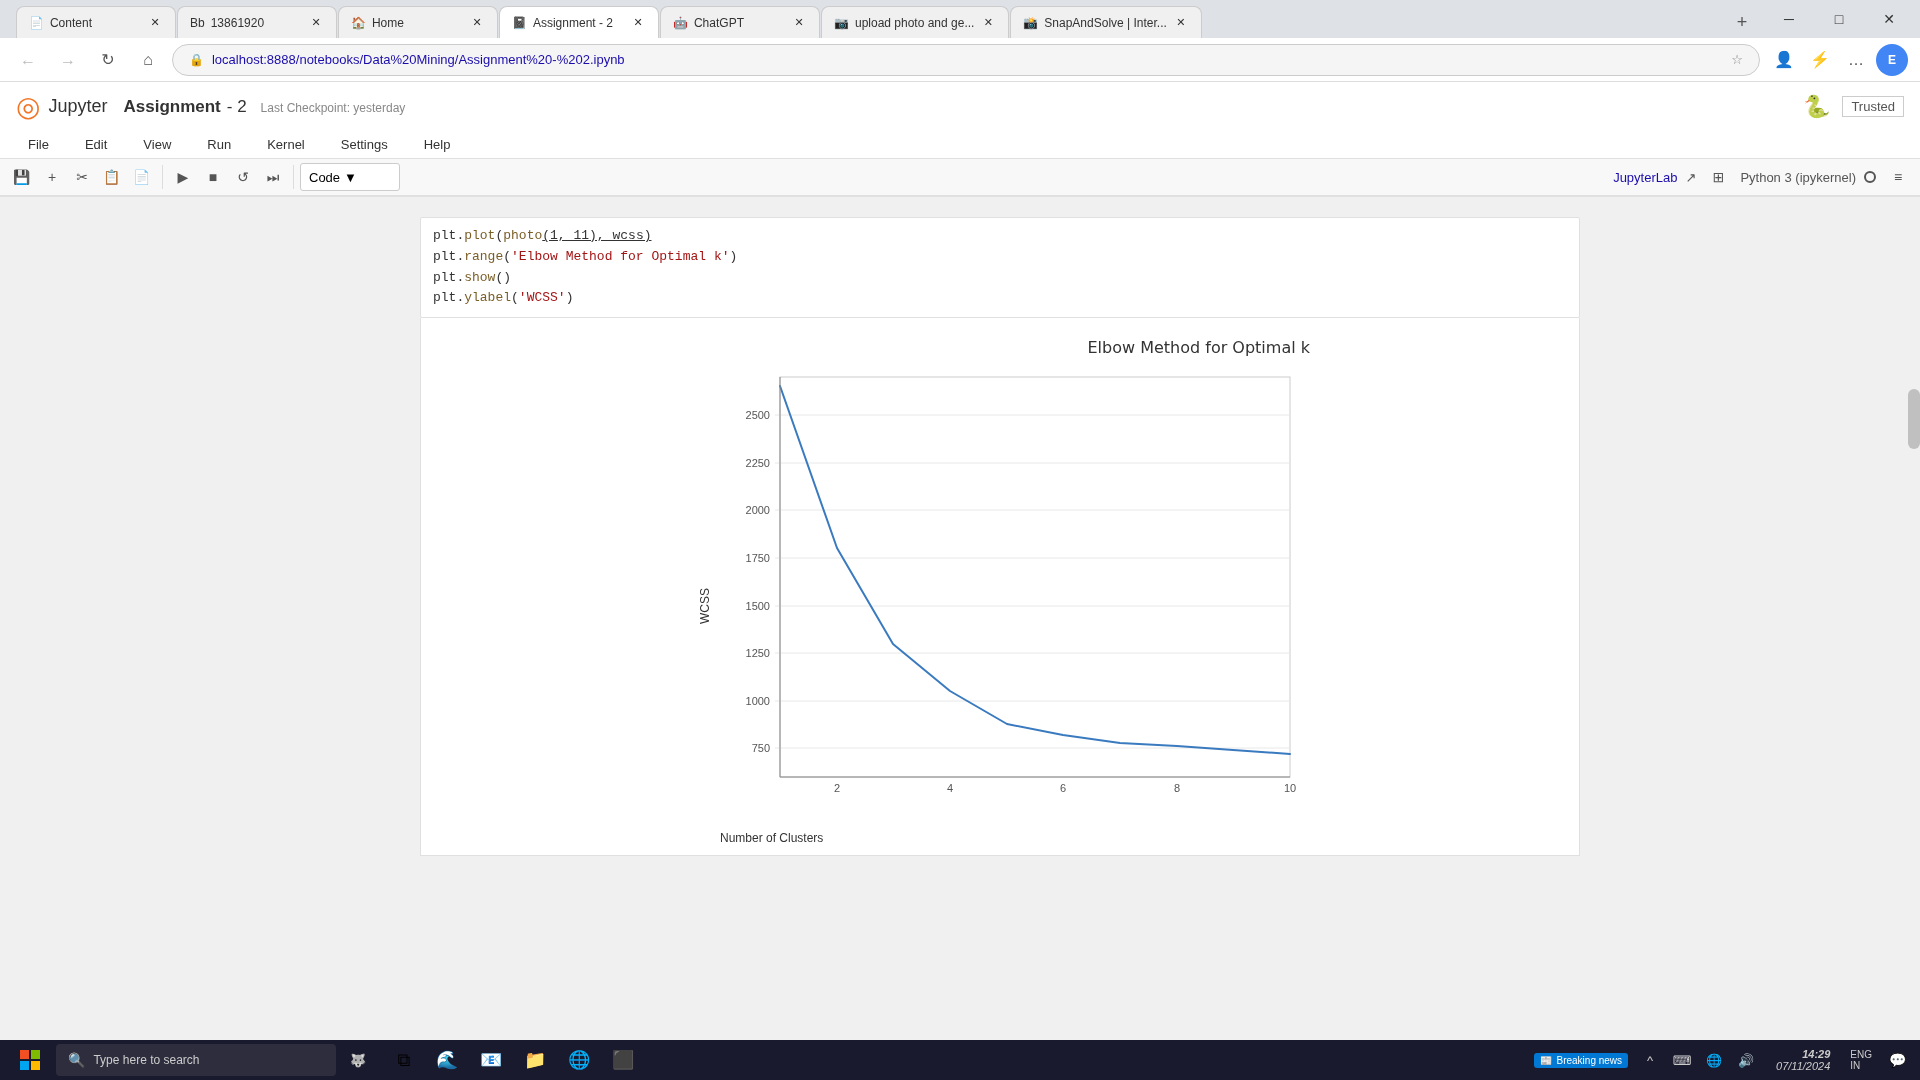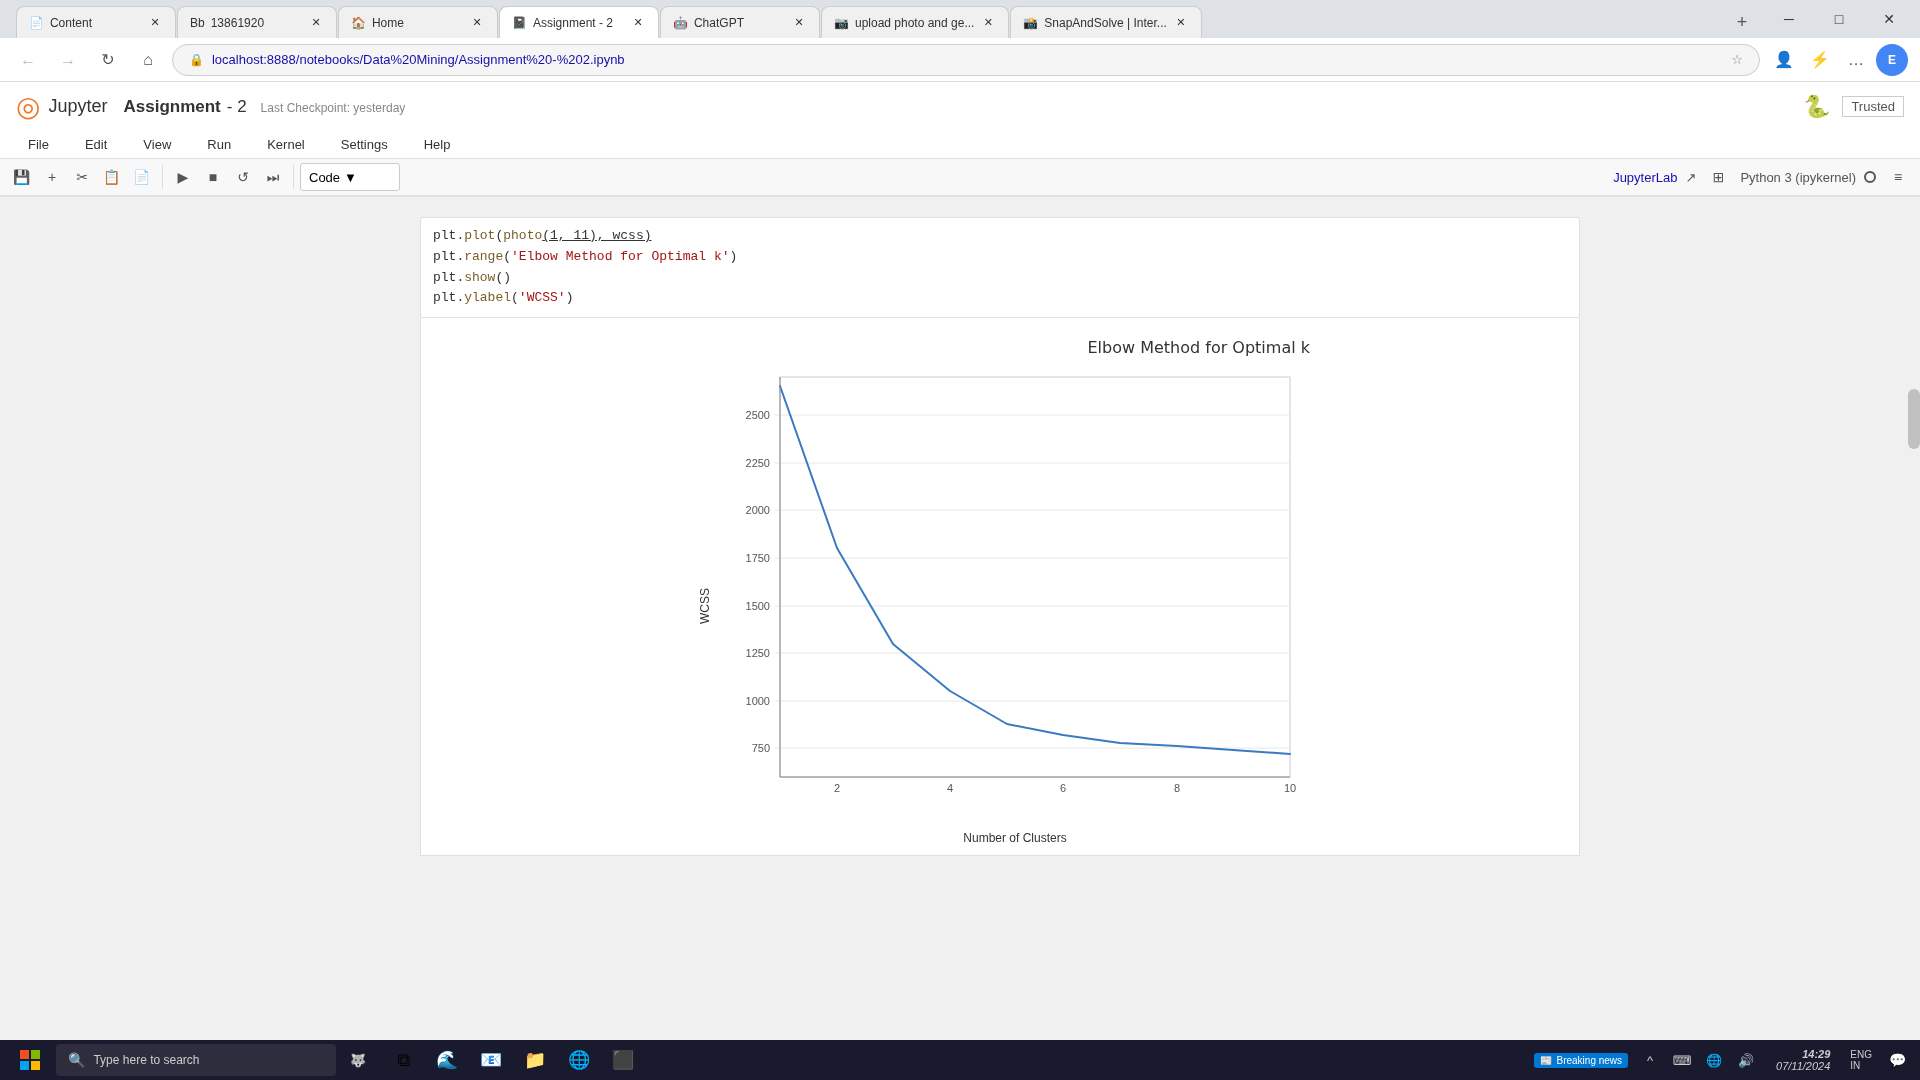--- a/index.html
+++ b/index.html
@@ -262,21 +262,21 @@
 
                       <text x="457" y="425" text-anchor="middle" font-size="11" fill="#555">8</text>
 
                       <text x="570" y="425" text-anchor="middle" font-size="11" fill="#555">10</text>
 
                       <polyline points="60,19 117,181 173,277 230,324 287,357 343,368 400,376 457,379 513,383 570,387" fill="none" stroke="#3a7abf" stroke-width="2" stroke-linejoin="round" stroke-linecap="round"></polyline>
 
                       <line x1="60" y1="10" x2="60" y2="410" stroke="#888" stroke-width="1"></line>
                       <line x1="60" y1="410" x2="570" y2="410" stroke="#888" stroke-width="1"></line>
                     </svg>
-                    <div style="text-align:center; font-size:12px; color:#333; margin-top:4px;">Number of Clusters</div>
+                    <div style="font-size:12px; color:#333; margin-top:4px;">Number of Clusters</div>
                   </div>
                 </div>
               </div>
             </div>
           </div>
         </div>
       </div>
     </div>
 
     <div class="scrollbar">

